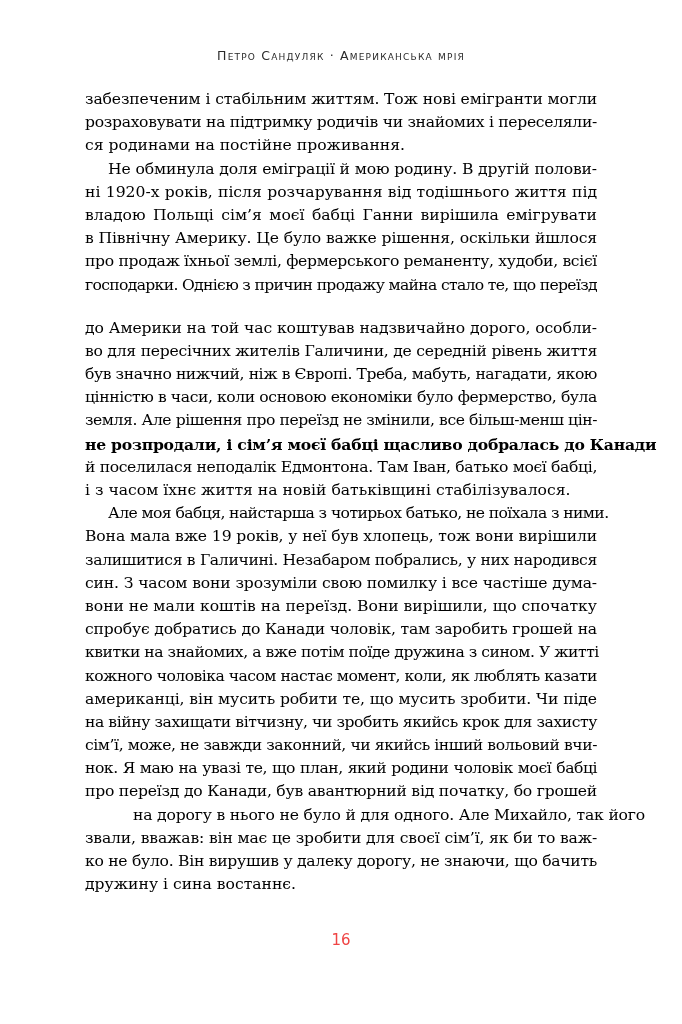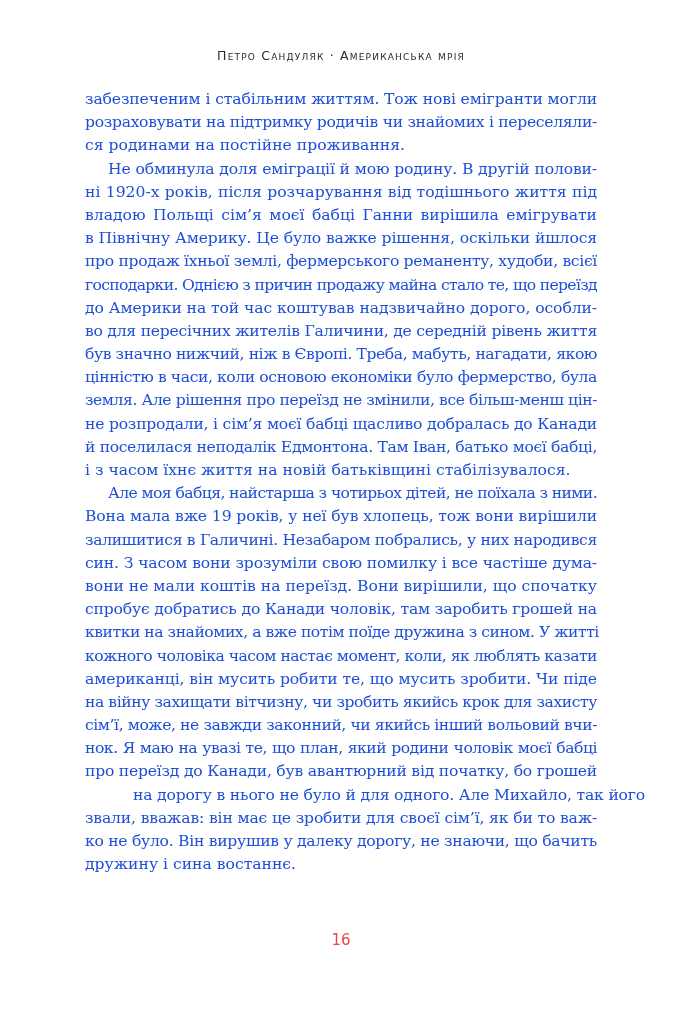--- a/index.html
+++ b/index.html
@@ -6,21 +6,21 @@
   body { width: 682px; height: 1024px; position: relative; overflow: hidden; }
   .page { position: absolute; left: 0; top: 0; width: 682px; height: 900px; background: #ffffff; }
   .running-head {
     position: absolute; top: 48px; left: 0; width: 682px; text-align: center;
     font-family: "DejaVu Sans", sans-serif; font-size: 12.5px; letter-spacing: 1.2px;
     color: #2a2a2a; font-variant: small-caps;
   }
   .body-text {
     position: absolute; left: 85px; top: 88px; width: 512px;
     font-family: "DejaVu Serif", serif; font-size: 15.6px; line-height: 23.2px;
-    color: #1d4ed8;
+    color: #000000;
   }
   .line { display: block; white-space: nowrap; text-align: justify; text-align-last: justify; height: 23.2px; overflow: visible; }
   .line.last { text-align-last: left; }
   .line.indent { padding-left: 23px; }
   .page-number {
     position: absolute; top: 931px; left: 0; width: 682px; text-align: center;
     font-family: "DejaVu Sans", sans-serif; font-size: 15px; color: #ef4444;
   }
 </style>
 </head>
@@ -37,32 +37,32 @@
       <span class="line last" style="white-space: nowrap;">ся родинами на постійне проживання.</span>
     </div>
 
     <div>
       <span class="line indent" style="white-space: nowrap; letter-spacing: -0.135143px;">Не обминула доля еміграції й мою родину. В другій полови-</span>
       <span class="line" style="white-space: nowrap;">ні 1920-х років, після розчарування від тодішнього життя під</span>
       <span class="line" style="white-space: nowrap;">владою Польщі сім’я моєї бабці Ганни вирішила емігрувати</span>
       <span class="line" style="white-space: nowrap; letter-spacing: -0.12042px;">в Північну Америку. Це було важке рішення, оскільки йшлося</span>
       <span class="line" style="white-space: nowrap; letter-spacing: -0.326361px;">про продаж їхньої землі, фермерського реманенту, худоби, всієї</span>
       <span class="line" style="white-space: nowrap; letter-spacing: -0.667339px;">господарки. Однією з причин продажу майна стало те, що переїзд</span>
-      <span class="line" style="white-space: nowrap; letter-spacing: -0.0889009px;">до Америки на той час коштував надзвичайно дорого, особли-</span>
+      <span class="line" style="white-space: nowrap; letter-spacing: -0.0889009px; margin-top: 20px;">до Америки на той час коштував надзвичайно дорого, особли-</span>
       <span class="line" style="white-space: nowrap; letter-spacing: -0.255208px;">во для пересічних жителів Галичини, де середній рівень життя</span>
       <span class="line" style="white-space: nowrap; letter-spacing: -0.423387px;">був значно нижчий, ніж в Європі. Треба, мабуть, нагадати, якою</span>
       <span class="line" style="white-space: nowrap; letter-spacing: -0.413166px;">цінністю в часи, коли основою економіки було фермерство, була</span>
       <span class="line" style="white-space: nowrap; letter-spacing: -0.429435px;">земля. Але рішення про переїзд не змінили, все більш-менш цін-</span>
-      <span class="line" style="white-space: nowrap; letter-spacing: -0.214908px;">не розпродали, і сім’я моєї бабці щасливо добралась до Канади</span>
+      <span class="line" style="white-space: nowrap; letter-spacing: -0.214908px; font-weight: bold;">не розпродали, і сім’я моєї бабці щасливо добралась до Канади</span>
       <span class="line" style="white-space: nowrap; letter-spacing: -0.354839px;">й поселилася неподалік Едмонтона. Там Іван, батько моєї бабці,</span>
       <span class="line last" style="white-space: nowrap;">і з часом їхнє життя на новій батьківщині стабілізувалося.</span>
     </div>
 
     <div>
-      <span class="line indent" style="white-space: nowrap; letter-spacing: -0.596824px;">Але моя бабця, найстарша з чотирьох дітей, не поїхала з ними.</span>
+      <span class="line indent" style="white-space: nowrap; letter-spacing: -0.596824px;">Але моя бабця, найстарша з чотирьох батько, не поїхала з ними.</span>
       <span class="line" style="white-space: nowrap; letter-spacing: -0.111458px;">Вона мала вже 19 років, у неї був хлопець, тож вони вирішили</span>
       <span class="line" style="white-space: nowrap; letter-spacing: -0.337924px;">залишитися в Галичині. Незабаром побрались, у них народився</span>
       <span class="line" style="white-space: nowrap; letter-spacing: -0.133854px;">син. З часом вони зрозуміли свою помилку і все частіше дума-</span>
       <span class="line" style="white-space: nowrap; letter-spacing: -0.0172414px;">вони не мали коштів на переїзд. Вони вирішили, що спочатку</span>
       <span class="line" style="white-space: nowrap; letter-spacing: -0.175053px;">спробує добратись до Канади чоловік, там заробить грошей на</span>
       <span class="line" style="white-space: nowrap; letter-spacing: -0.467742px;">квитки на знайомих, а вже потім поїде дружина з сином. У житті</span>
       <span class="line" style="white-space: nowrap; letter-spacing: -0.518699px;">кожного чоловіка часом настає момент, коли, як люблять казати</span>
       <span class="line" style="white-space: nowrap; letter-spacing: -0.0911458px;">американці, він мусить робити те, що мусить зробити. Чи піде</span>
       <span class="line" style="white-space: nowrap; letter-spacing: -0.431704px;">на війну захищати вітчизну, чи зробить якийсь крок для захисту</span>
       <span class="line" style="white-space: nowrap; letter-spacing: -0.42994px;">сім’ї, може, не завжди законний, чи якийсь інший вольовий вчи-</span>

